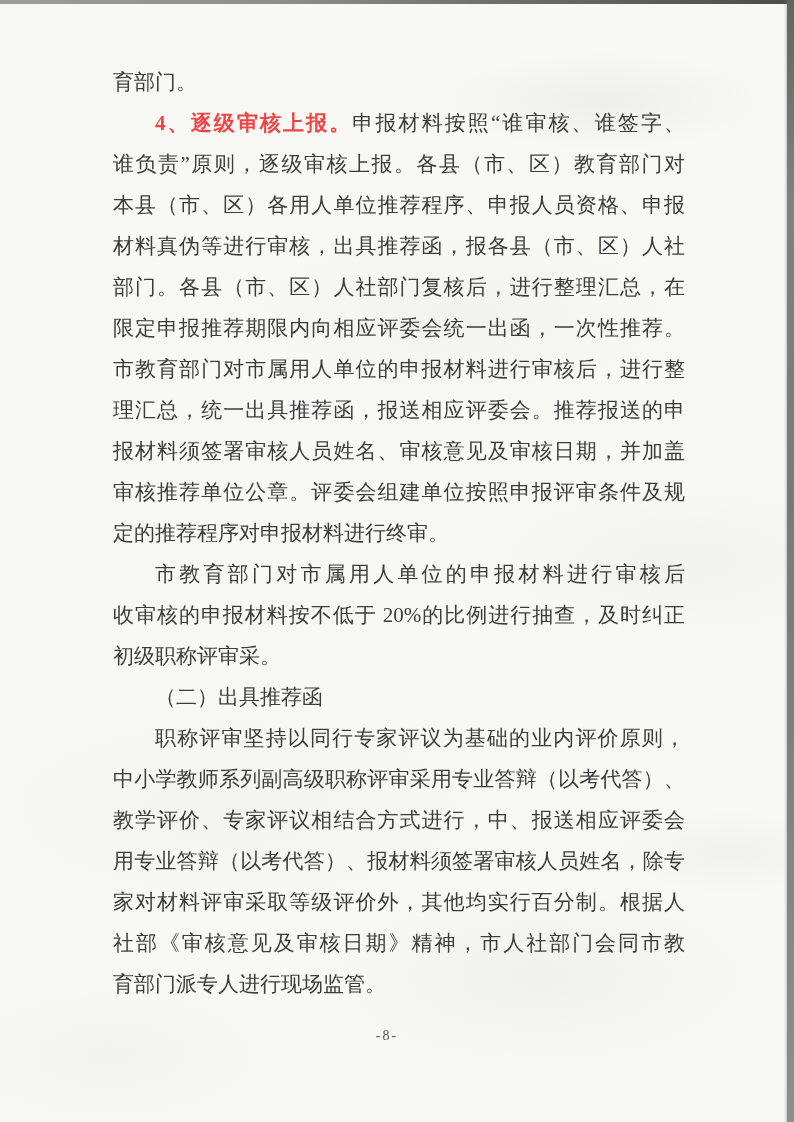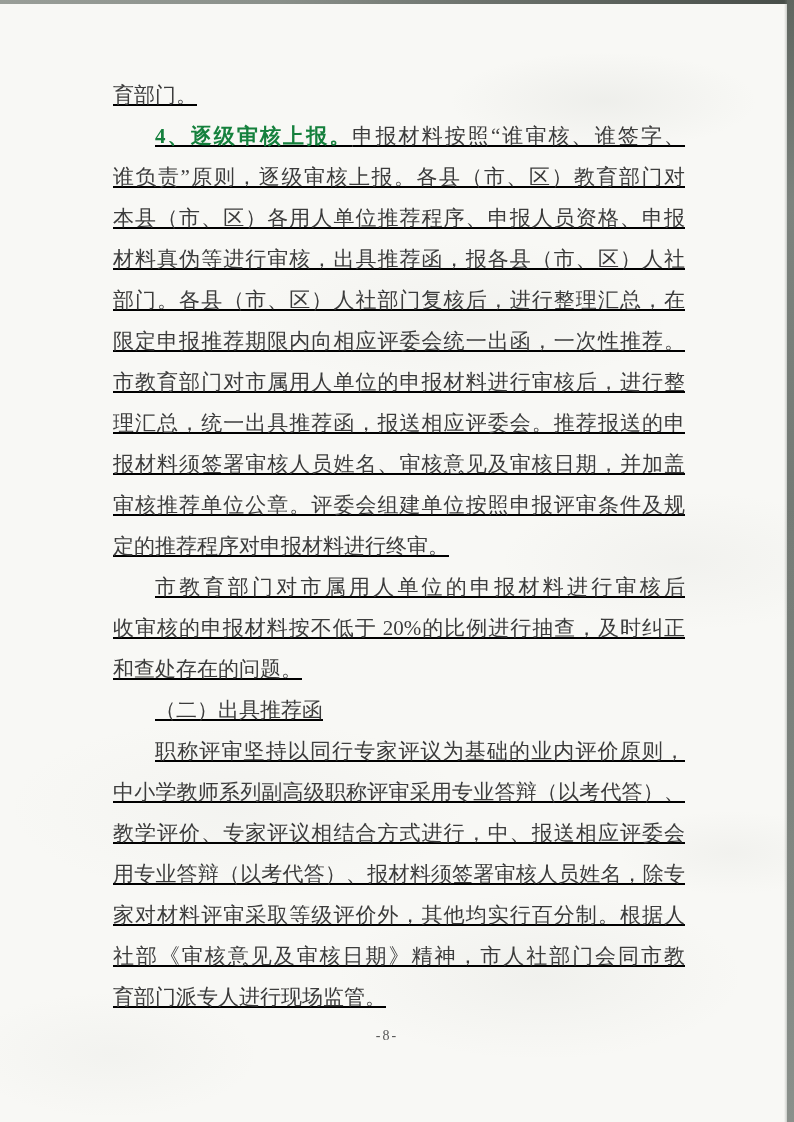--- a/index.html
+++ b/index.html
@@ -38,36 +38,35 @@
       radial-gradient(300px 110px at 58% 28%, rgba(168,171,164,0.07), transparent 70%),
       radial-gradient(260px 100px at 86% 50%, rgba(163,166,159,0.08), transparent 70%),
       radial-gradient(330px 130px at 30% 72%, rgba(168,171,164,0.06), transparent 70%),
       radial-gradient(290px 120px at 68% 87%, rgba(162,166,159,0.09), transparent 70%),
       radial-gradient(210px 90px at 14% 94%,  rgba(168,172,165,0.07), transparent 70%),
       radial-gradient(160px 60px at 92% 76%,  rgba(160,164,157,0.08), transparent 70%);
   }
   
   .content {
     position: absolute;
-    left: 113px; top: 75px;
+    left: 113px; top: 62px;
     width: 572px;
-    text-decoration: underline;
   }
   .line {
     margin: 0;
     font-size: 21px;
     line-height: 41px;
     color: #3c3c3c;
     text-align: justify;
     text-align-last: justify;
     white-space: normal;
   }
   .line.end { text-align-last: left; }
   .line.indent { text-indent: 2em; }
-  .line .bold { font-weight: 700; color: #15803d; }
+  .line .bold { font-weight: 700; color: #ef4444; }
   .page-number {
     position: absolute;
     top: 1028px; left: 0;
     width: 100%;
     text-align: center;
     font-size: 14px;
     letter-spacing: 2px;
     color: #565656;
     transform: translateX(-10px);
   }
@@ -89,21 +88,21 @@
     <p class="line">材料真伪等进行审核，出具推荐函，报各县（市、区）人社</p>
     <p class="line">部门。各县（市、区）人社部门复核后，进行整理汇总，在</p>
     <p class="line">限定申报推荐期限内向相应评委会统一出函，一次性推荐。</p>
     <p class="line">市教育部门对市属用人单位的申报材料进行审核后，进行整</p>
     <p class="line">理汇总，统一出具推荐函，报送相应评委会。推荐报送的申</p>
     <p class="line">报材料须签署审核人员姓名、审核意见及审核日期，并加盖</p>
     <p class="line">审核推荐单位公章。评委会组建单位按照申报评审条件及规</p>
     <p class="line end">定的推荐程序对申报材料进行终审。</p>
     <p class="line indent">市教育部门对市属用人单位的申报材料进行审核后</p>
     <p class="line">收审核的申报材料按不低于 20%的比例进行抽查，及时纠正</p>
-    <p class="line end">和查处存在的问题。</p>
+    <p class="line end">初级职称评审采。</p>
     <p class="line end indent">（二）出具推荐函</p>
     <p class="line indent">职称评审坚持以同行专家评议为基础的业内评价原则，</p>
     <p class="line">中小学教师系列副高级职称评审采用专业答辩（以考代答）、</p>
     <p class="line">教学评价、专家评议相结合方式进行，中、报送相应评委会</p>
     <p class="line">用专业答辩（以考代答）、报材料须签署审核人员姓名，除专</p>
     <p class="line">家对材料评审采取等级评价外，其他均实行百分制。根据人</p>
     <p class="line">社部《审核意见及审核日期》精神，市人社部门会同市教</p>
     <p class="line end">育部门派专人进行现场监管。</p>
   </main>
 

